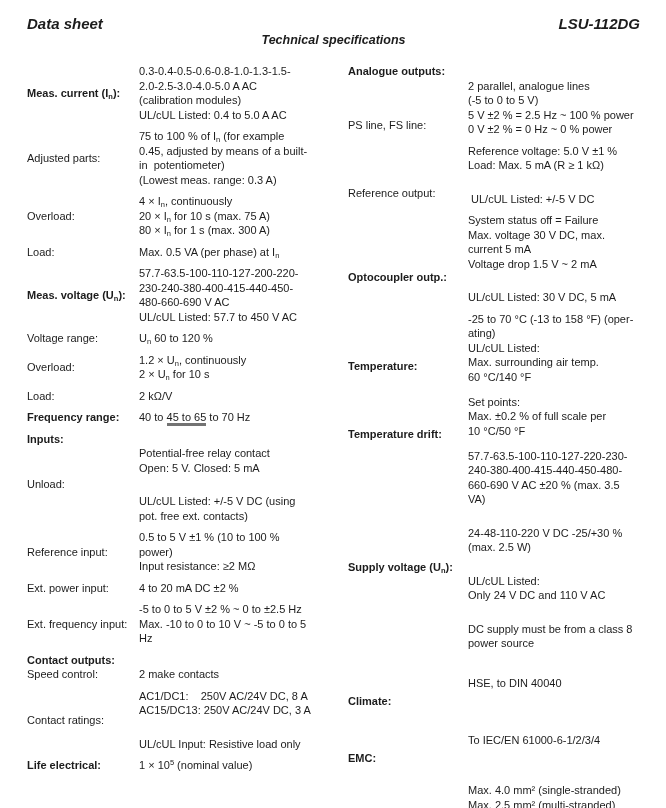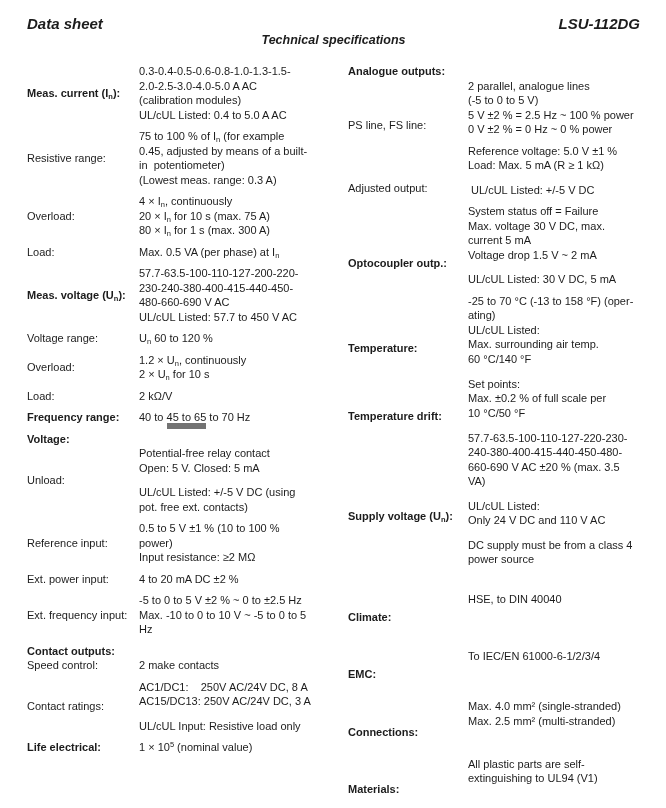--- a/index.html
+++ b/index.html
@@ -19,24 +19,24 @@
   .col-left { width:321px; flex:none; }
   .col-right { flex:1; }
   .entry { margin-bottom:7px; }
   .section { font-weight:bold; }
   .row { display:flex; align-items:center;gap:8px; }
   .label { flex:none; white-space:pre-wrap; }
   .col-left .label { width:104px; }
   .col-right .label { width:112px;margin-top:36px; }
   .label.b { font-weight:bold; }
   .value { flex:1; white-space:pre-wrap; }
-  .para + .para { margin-top:10px; }
+  .para + .para { margin-top:19px; }
   sub { font-size:7.5px; line-height:0; vertical-align:-2px; }
   sup { font-size:7.5px; line-height:0; vertical-align:4px; }
-  .ul { border-bottom:6px solid #737373; }
+  .ul { border-bottom:3px solid #737373; }
 </style>
 </head>
 <body>
 
 <div class="page">
   <div class="header">
     <div class="title">Data sheet</div>
     <div class="title">LSU-112DG</div>
   </div>
   <div class="subtitle">Technical specifications</div>
@@ -46,21 +46,21 @@
           <div class="row">
             <div class="label b">Meas. current (I<sub>n</sub>):</div>
             <div class="value"><div class="para">0.3-0.4-0.5-0.6-0.8-1.0-1.3-1.5-
 2.0-2.5-3.0-4.0-5.0 A AC
 (calibration modules)
 UL/cUL Listed: 0.4 to 5.0 A AC</div></div>
           </div>
         </div>
         <div class="entry">
           <div class="row">
-            <div class="label">Resistive range:</div>
+            <div class="label">Adjusted parts:</div>
             <div class="value"><div class="para">75 to 100 % of I<sub>n</sub> (for example
 0.45, adjusted by means of a built-
 in  potentiometer)
 (Lowest meas. range: 0.3 A)</div></div>
           </div>
         </div>
         <div class="entry">
           <div class="row">
             <div class="label">Overload:</div>
             <div class="value"><div class="para">4 × I<sub>n</sub>, continuously
@@ -102,21 +102,21 @@
             <div class="value"><div class="para">2 kΩ/V</div></div>
           </div>
         </div>
         <div class="entry">
           <div class="row">
             <div class="label b">Frequency range:</div>
             <div class="value"><div class="para">40 to <span class="ul">45 to 65</span> to 70 Hz</div></div>
           </div>
         </div>
         <div class="entry">
-          <div class="section">Voltage:</div>
+          <div class="section">Inputs:</div>
           <div class="row">
             <div class="label">Unload:</div>
             <div class="value"><div class="para">Potential-free relay contact
 Open: 5 V. Closed: 5 mA</div><div class="para">UL/cUL Listed: +/-5 V DC (using
 pot. free ext. contacts)</div></div>
           </div>
         </div>
         <div class="entry">
           <div class="row">
             <div class="label">Reference input:</div>
@@ -166,21 +166,21 @@
           <div class="row">
             <div class="label">PS line, FS line:</div>
             <div class="value"><div class="para">2 parallel, analogue lines
 (-5 to 0 to 5 V)
 5 V ±2 % = 2.5 Hz ~ 100 % power
 0 V ±2 % = 0 Hz ~ 0 % power</div></div>
           </div>
         </div>
         <div class="entry">
           <div class="row">
-            <div class="label">Adjusted output:</div>
+            <div class="label">Reference output:</div>
             <div class="value"><div class="para">Reference voltage: 5.0 V ±1 %
 Load: Max. 5 mA (R ≥ 1 kΩ)</div><div class="para"> UL/cUL Listed: +/-5 V DC</div></div>
           </div>
         </div>
         <div class="entry">
           <div class="row">
             <div class="label b">Optocoupler outp.:</div>
             <div class="value"><div class="para">System status off = Failure
 Max. voltage 30 V DC, max.
 current 5 mA
@@ -204,22 +204,23 @@
 Max. ±0.2 % of full scale per
 10 °C/50 °F</div></div>
           </div>
         </div>
         <div class="entry">
           <div class="row">
             <div class="label b">Supply voltage (U<sub>n</sub>):</div>
             <div class="value"><div class="para">57.7-63.5-100-110-127-220-230-
 240-380-400-415-440-450-480-
 660-690 V AC ±20 % (max. 3.5
-VA)</div><div class="para">UL/cUL Listed:
-Only 24 V DC and 110 V AC</div><div class="para">DC supply must be from a class 4
+VA)</div><div class="para">24-48-110-220 V DC -25/+30 %
+(max. 2.5 W)</div><div class="para">UL/cUL Listed:
+Only 24 V DC and 110 V AC</div><div class="para">DC supply must be from a class 8
 power source</div></div>
           </div>
         </div>
         <div class="entry">
           <div class="row">
             <div class="label b">Climate:</div>
             <div class="value"><div class="para">HSE, to DIN 40040</div></div>
           </div>
         </div>
         <div class="entry">

